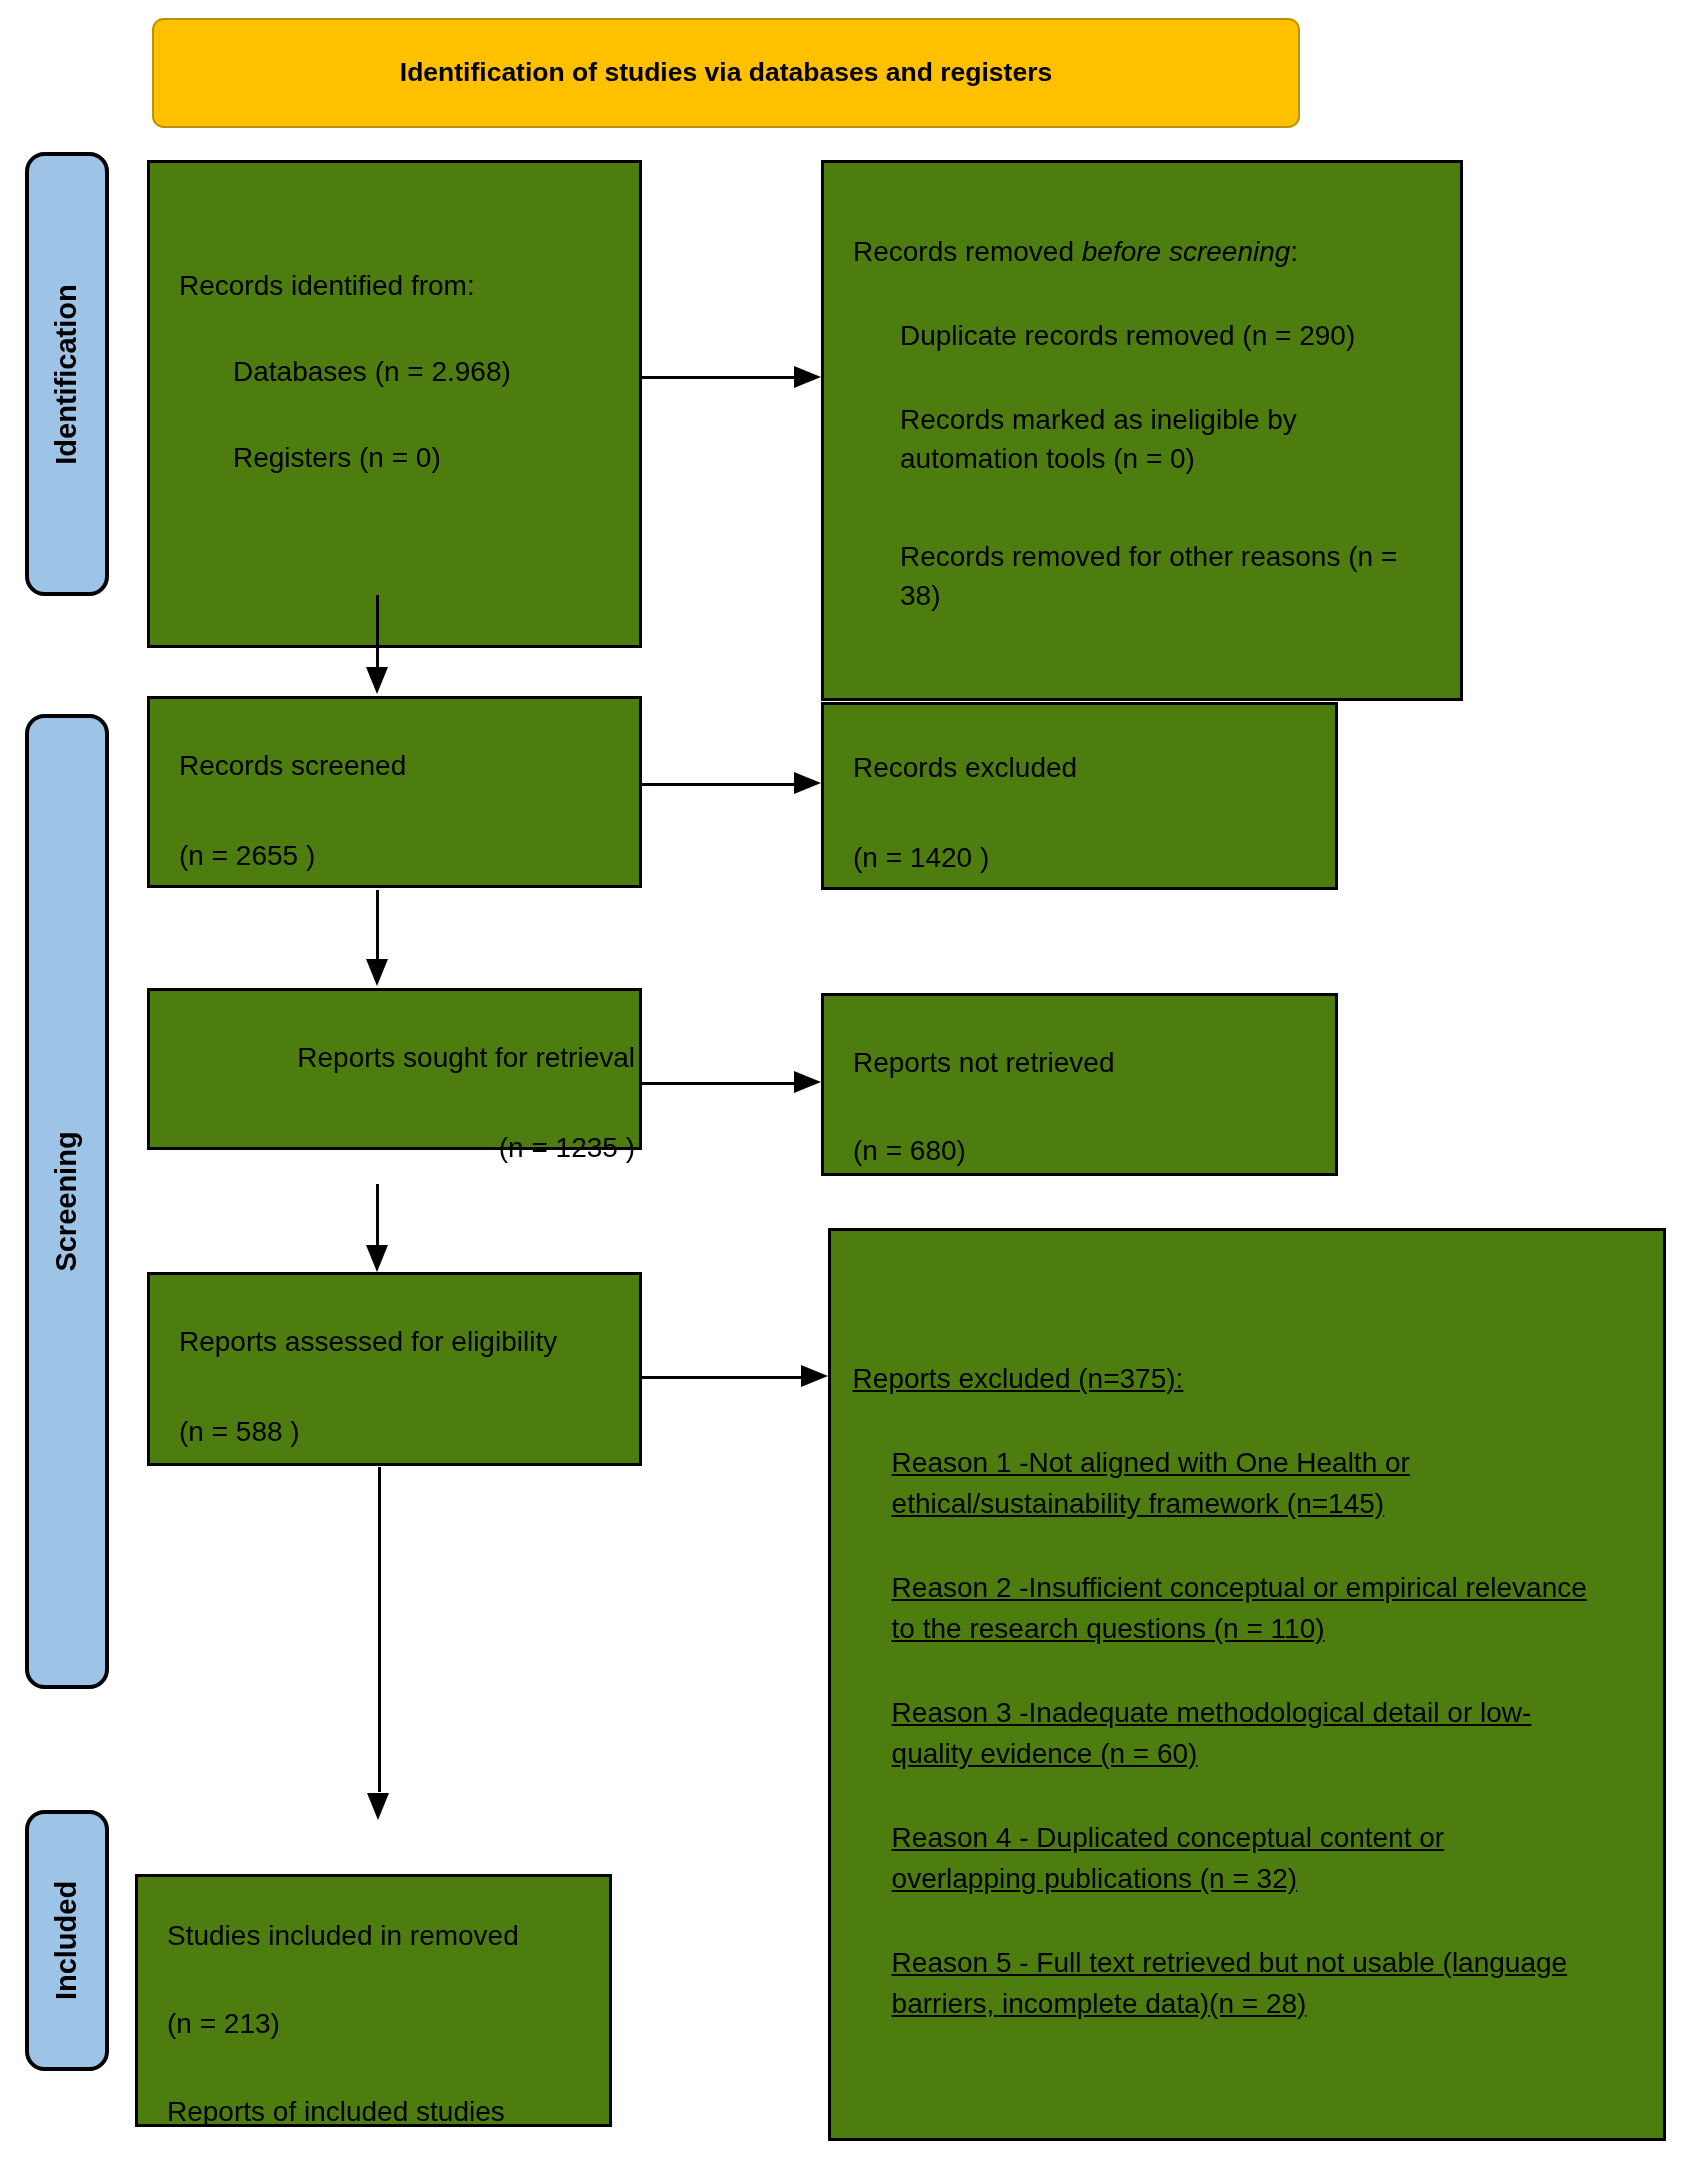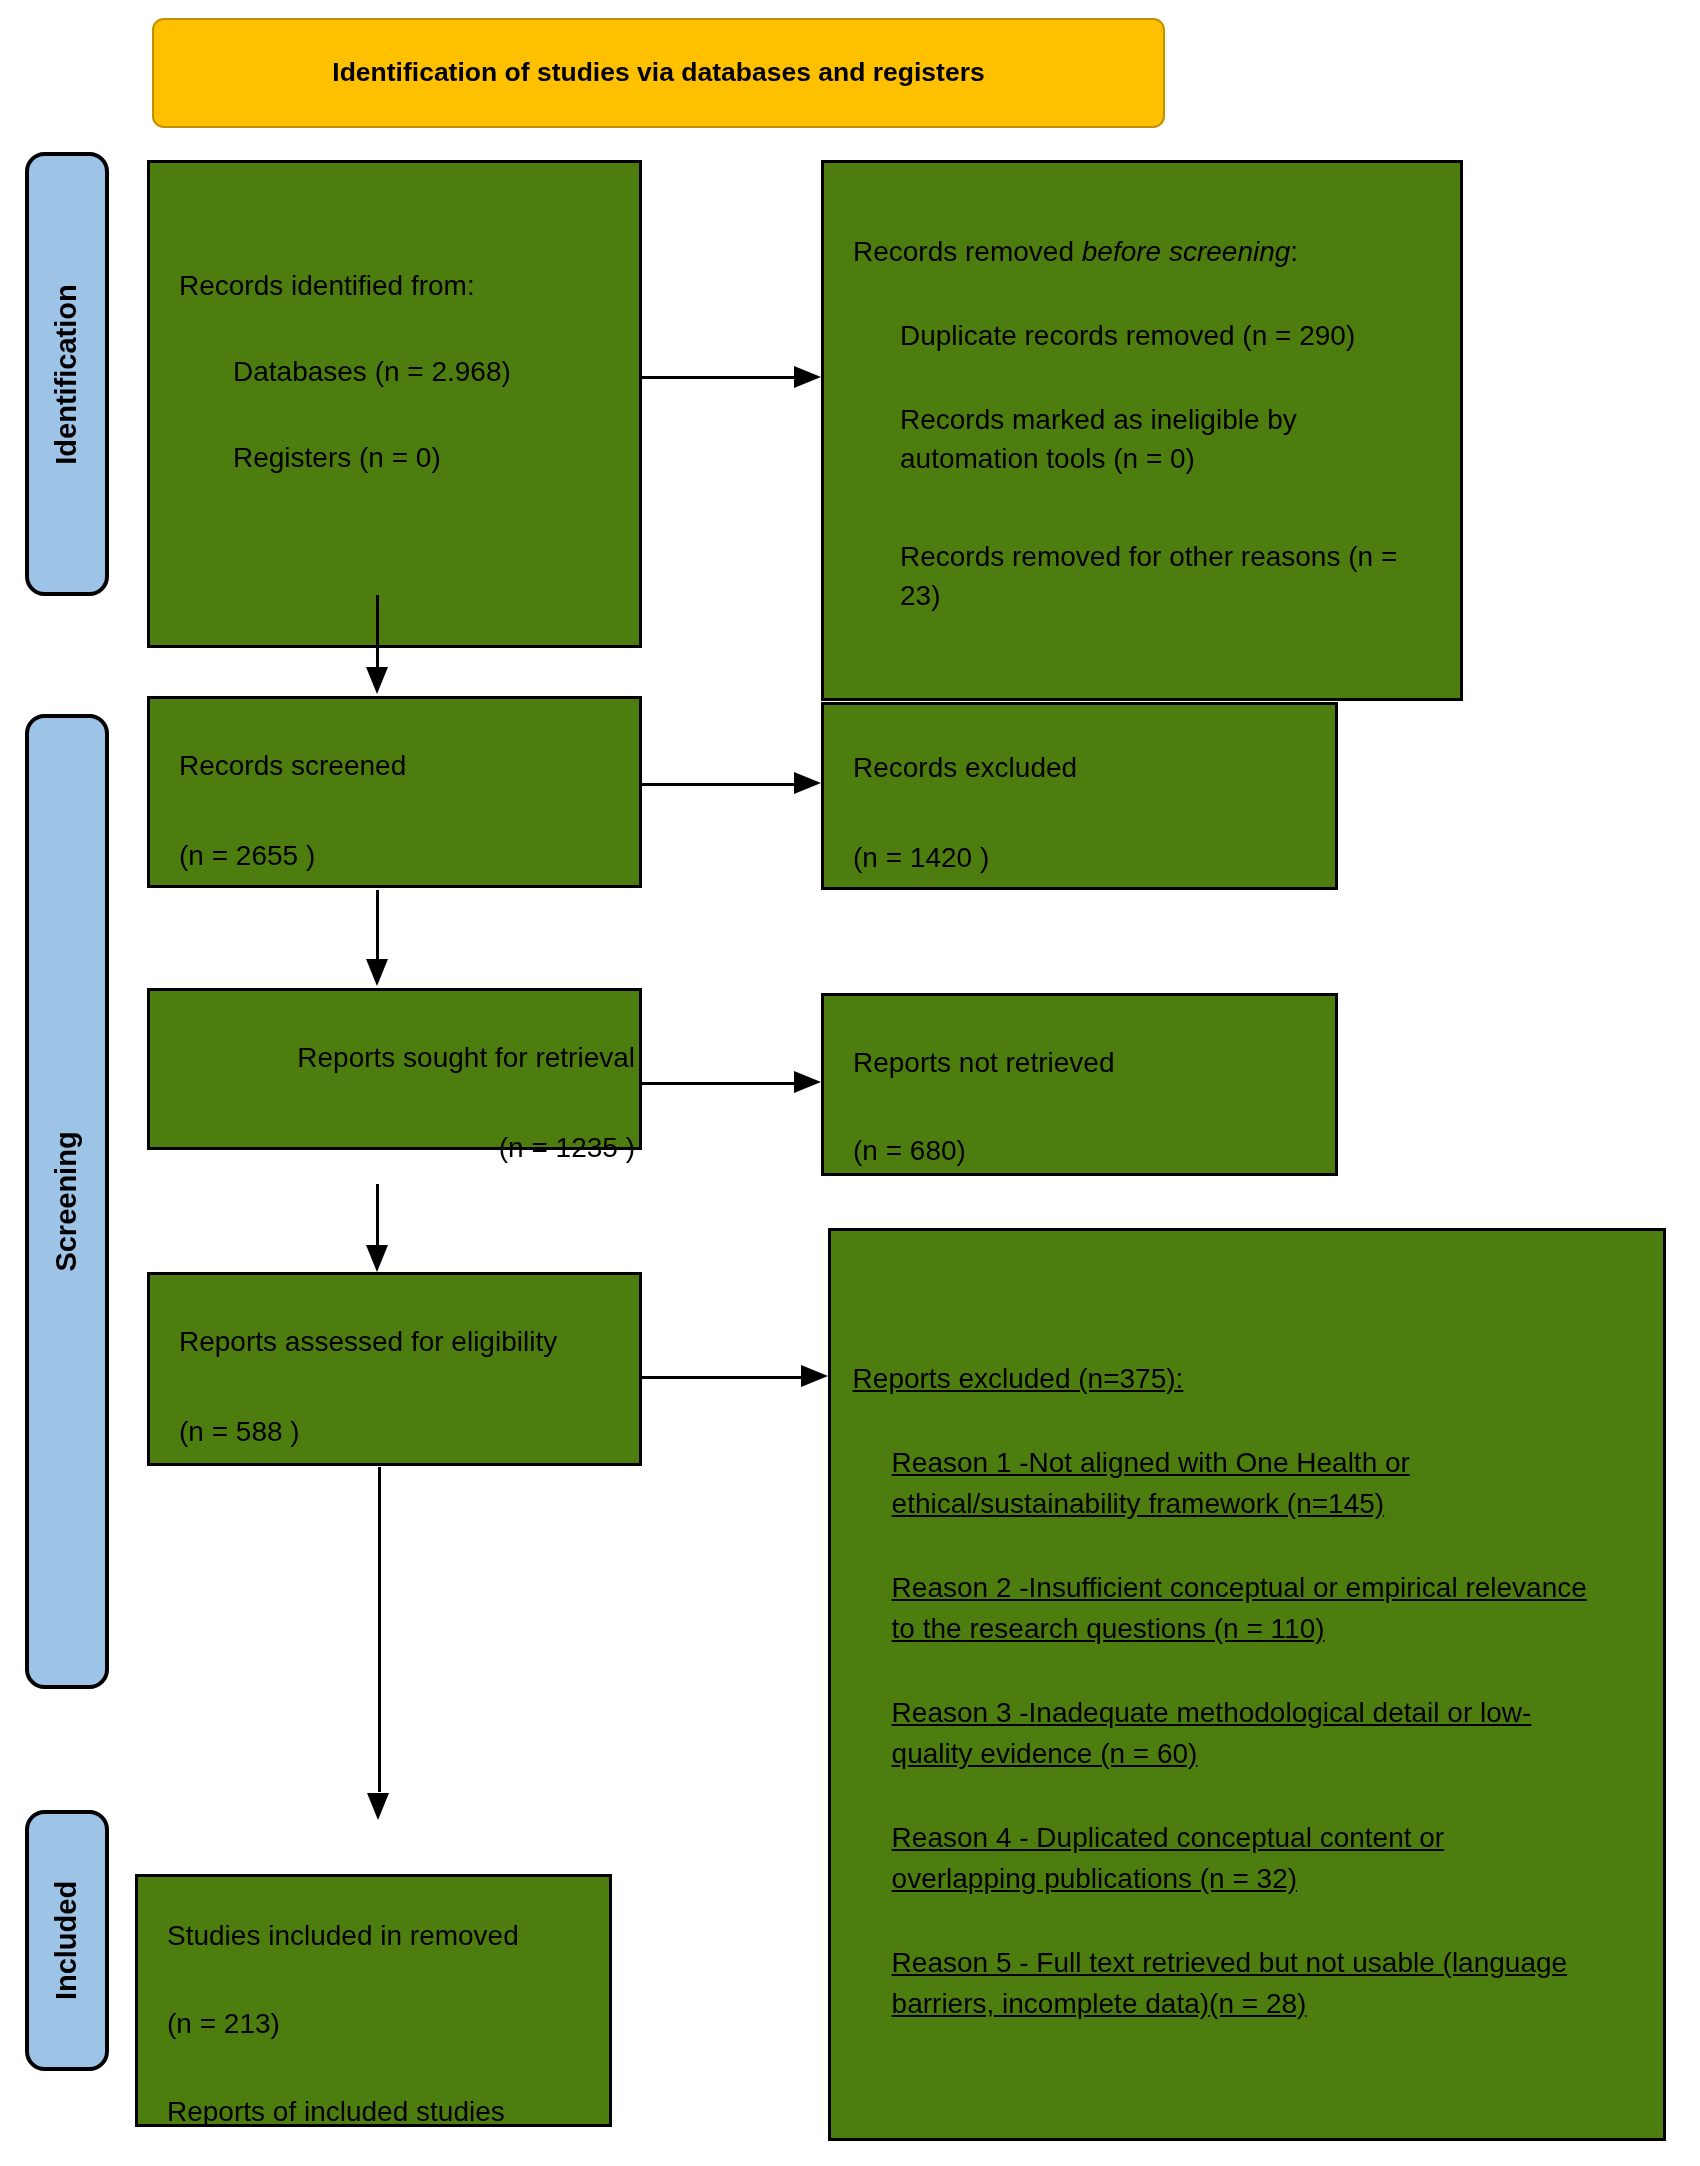--- a/index.html
+++ b/index.html
@@ -10,21 +10,21 @@
     --ink:#000000;
   }
   html,body{margin:0;padding:0;background:#ffffff;}
   #canvas{
     position:relative;width:1701px;height:2166px;background:#ffffff;
     font-family:"Liberation Sans","DejaVu Sans",sans-serif;color:var(--ink);
     overflow:hidden;
   }
   
   #header{
-    position:absolute;left:152px;top:17.6px;width:1013px;height:110px;
+    position:absolute;left:152px;top:17.6px;width:1148px;height:110px;
     background:var(--header-bg);border:2.9px solid var(--header-border);border-radius:11.8px;
     display:flex;align-items:center;justify-content:center;box-sizing:border-box;
   }
   #header .htxt{font-size:26.5px;font-weight:bold;}
   
   .side-bar{
     position:absolute;left:24.5px;width:84px;background:var(--sidebar-bg);
     border:4.9px solid #000;border-radius:19.6px;box-sizing:border-box;
     display:flex;align-items:center;justify-content:center;
   }
@@ -84,21 +84,21 @@
   <div class="box" id="box-identified">
     <p>Records identified from:</p>
     <p class="ind">Databases (n = 2.968)</p>
     <p class="ind">Registers (n = 0)</p>
   </div>
 
   <div class="box" id="box-removed">
     <p><span>Records removed </span><span class="it">before screening</span><span>:</span></p>
     <p class="ind">Duplicate records removed (n = 290)</p>
     <p class="ind">Records marked as ineligible by automation tools (n = 0)</p>
-    <p class="ind last">Records removed for other reasons (n = 23)</p>
+    <p class="ind last">Records removed for other reasons (n = 38)</p>
   </div>
 
   <div class="box" id="box-screened">
     <p>Records screened</p>
     <p class="cnt">(n = 2655 )</p>
   </div>
 
   <div class="box" id="box-excluded">
     <p>Records excluded</p>
     <p class="cnt">(n = 1420 )</p>

